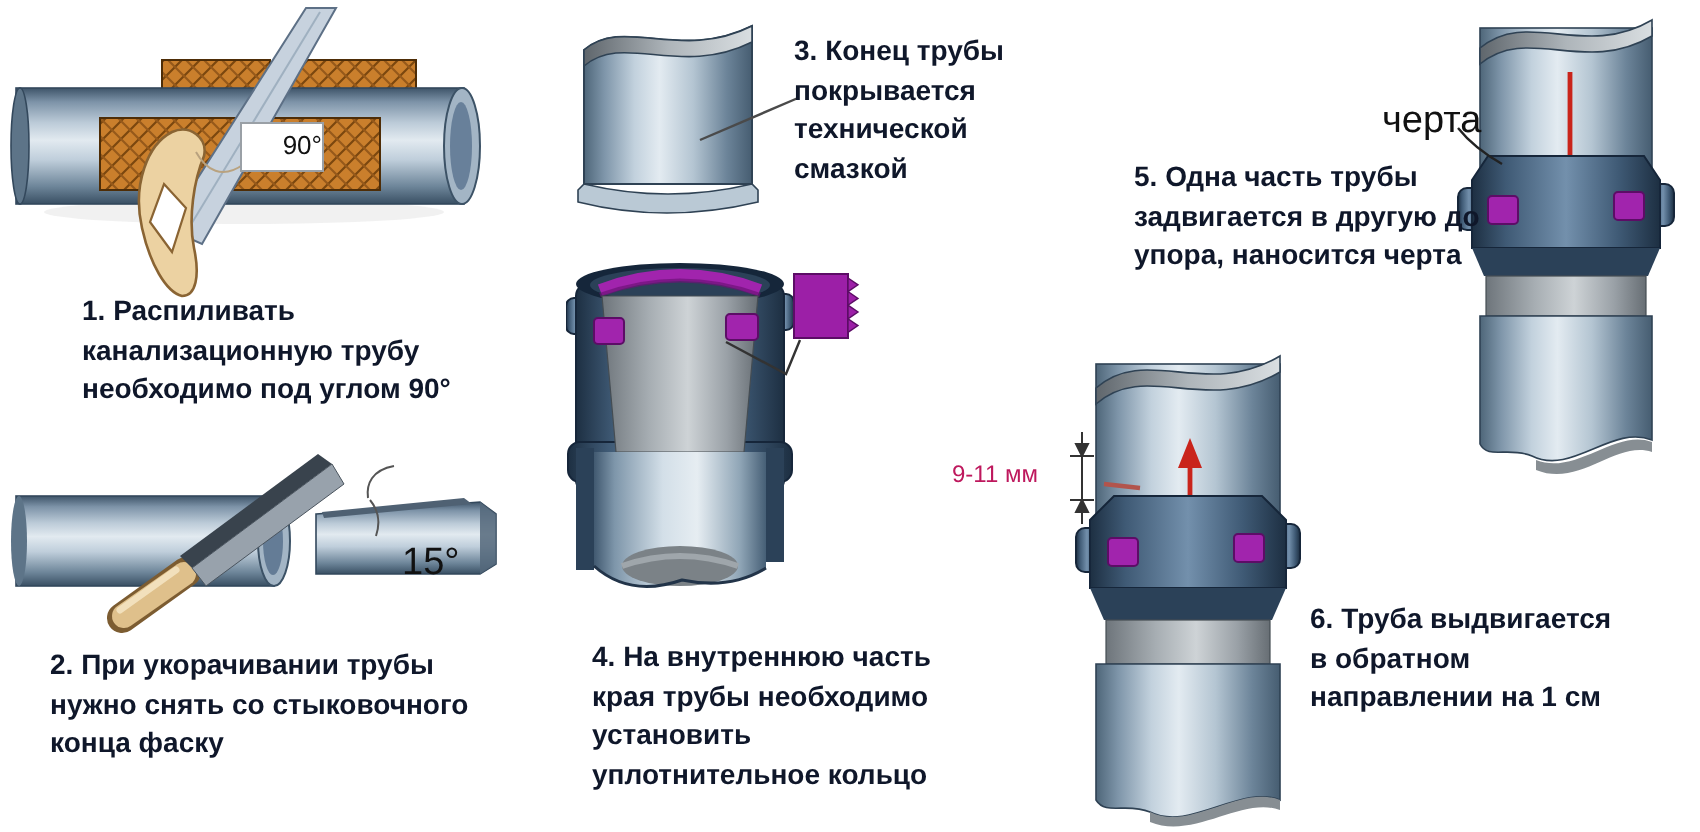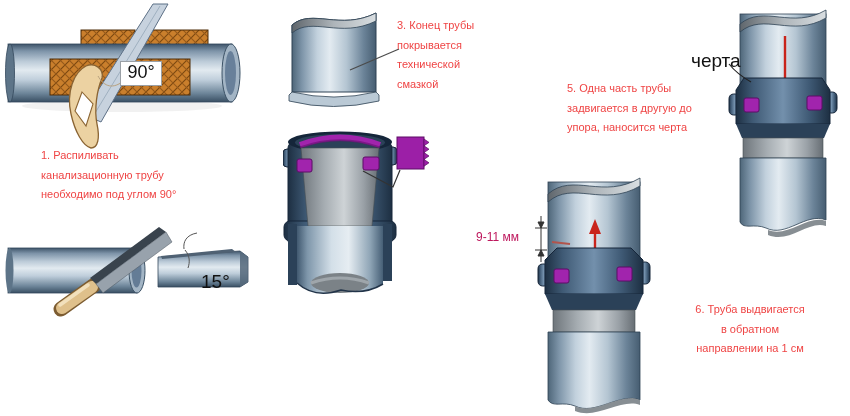--- a/index.html
+++ b/index.html
@@ -2,27 +2,27 @@
 <html><head>
 <meta charset="utf-8">
 <style>
   html,body{margin:0;padding:0;background:#fff;}
   .canvas{
     position:relative;width:850px;height:416px;background:#ffffff;
     font-family:"Liberation Sans", sans-serif;color:#1f1f1f;overflow:hidden;
   }
   .ill{position:absolute;display:block;}
   .caption{
-    position:absolute;font-size:11px;line-height:19.5px;white-space:pre-line;
-    color:#ef4444;letter-spacing:0px;
+    position:absolute;font-size:14px;line-height:19.5px;white-space:pre-line;
+    color:#0f172a;letter-spacing:0px;font-weight:bold;
   }
   .mini-label{position:absolute;font-size:19px;color:#111;}
   .angle-box{
     position:absolute;background:#ffffff;border:1px solid #9aa0a6;
-    font-size:18px;color:#111;text-align:center;line-height:21px;
+    font-size:13px;color:#111;text-align:right;line-height:21px;
   }
   .dim-label{position:absolute;font-size:12px;color:#be185d;}
 </style>
 </head>
 <body>
 
 <div class="canvas">
 
   <svg class="ill" style="left:2px;top:2px;" width="280" height="150" viewBox="0 0 280 150">
     <defs>
@@ -96,20 +96,23 @@
       <polygon points="158,35 240,29 248,35 248,60 240,65 158,65" fill="url(#pH2)" stroke="#33485c" stroke-width=".8"></polygon>
       <polygon points="240,29 248,35 248,60 240,65" fill="#53677a" opacity=".85"></polygon>
       <polygon points="161,34 232,27 236,30 162,37" fill="#4f6173"></polygon>
     </g>
     <g>
       <path d="M197,11 C186,13 183,20 184,27" fill="none" stroke="#555" stroke-width="1"></path>
       <path d="M185,28 C190,34 190,40 188,46" fill="none" stroke="#555" stroke-width="1"></path>
     </g>
   </svg>
   <div class="mini-label" style="left:201px;top:227px;margin-top:44px;">15°</div>
+  <div class="caption" style="left:25px;top:323px;width:235px;">2. При укорачивании трубы
+нужно снять со стыковочного
+конца фаску</div>
 
   <svg class="ill" style="left:286px;top:4px;" width="115" height="104" viewBox="0 0 115 104">
     <defs>
       <linearGradient id="pV3" x1="0" y1="0" x2="1" y2="0">
         <stop offset="0" stop-color="#4e6679"></stop>
           <stop offset=".12" stop-color="#7e95a9"></stop>
         <stop offset=".3" stop-color="#c2d1dd"></stop>
           <stop offset=".45" stop-color="#e3ebf1"></stop>
         <stop offset=".65" stop-color="#b4c5d2"></stop>
           <stop offset=".85" stop-color="#6c8499"></stop>
@@ -182,20 +185,24 @@
       <ellipse cx="57" cy="159" rx="29" ry="10" fill="#7b8287"></ellipse>
       <path d="M28,159 Q57,149 86,159" stroke="#9fa6ab" stroke-width="3" fill="none"></path>
       <path d="M14,159 Q32,175 58,166 Q82,171 100,160" fill="none" stroke="#223449" stroke-width="1.5"></path>
     </g>
     <g>
       <rect x="114" y="13" width="27" height="32" fill="#9c1fa7" stroke="#5c0d66"></rect>
       <path d="M141,15 l5,3.4 -5,3.4 5,3.4 -5,3.4 5,3.4 -5,3.4 5,3.4 -5,3.4 Z" fill="#9c1fa7" stroke="#5c0d66" stroke-width=".7"></path>
     </g>
     <polyline points="80,47 110,63 117,46" fill="none" stroke="#333" stroke-width="1.2"></polyline>
   </svg>
+  <div class="caption" style="left:296px;top:319px;width:220px;">4. На внутреннюю часть
+края трубы необходимо
+установить
+уплотнительное кольцо</div>
 
   <svg class="ill" style="left:728px;top:2px;" width="122" height="240" viewBox="0 0 122 240">
     <defs>
       <linearGradient id="pV5" x1="0" y1="0" x2="1" y2="0">
         <stop offset="0" stop-color="#4e6679"></stop>
           <stop offset=".12" stop-color="#7e95a9"></stop>
         <stop offset=".3" stop-color="#c2d1dd"></stop>
           <stop offset=".45" stop-color="#e3ebf1"></stop>
         <stop offset=".65" stop-color="#b4c5d2"></stop>
           <stop offset=".85" stop-color="#6c8499"></stop>
@@ -304,17 +311,17 @@
     </g>
     <g stroke="#333" fill="#333">
       <line x1="2" y1="58" x2="14" y2="58" stroke-width="1"></line>
       <line x1="2" y1="80" x2="14" y2="80" stroke-width="1"></line>
       <line x1="8" y1="46" x2="8" y2="92" stroke-width="1"></line>
       <polygon points="5,52 11,52 8,58"></polygon>
       <polygon points="5,86 11,86 8,80"></polygon>
     </g>
   </svg>
   <div class="dim-label" style="left:476px;top:230px;">9-11 мм</div>
-  <div class="caption" style="left:655px;top:300px;width:190px;text-align:center;">6. Труба выдвигается
+  <div class="caption" style="left:655px;top:300px;width:190px;">6. Труба выдвигается
 в обратном
 направлении на 1 см</div>
 
 </div>
 
 </body></html>

